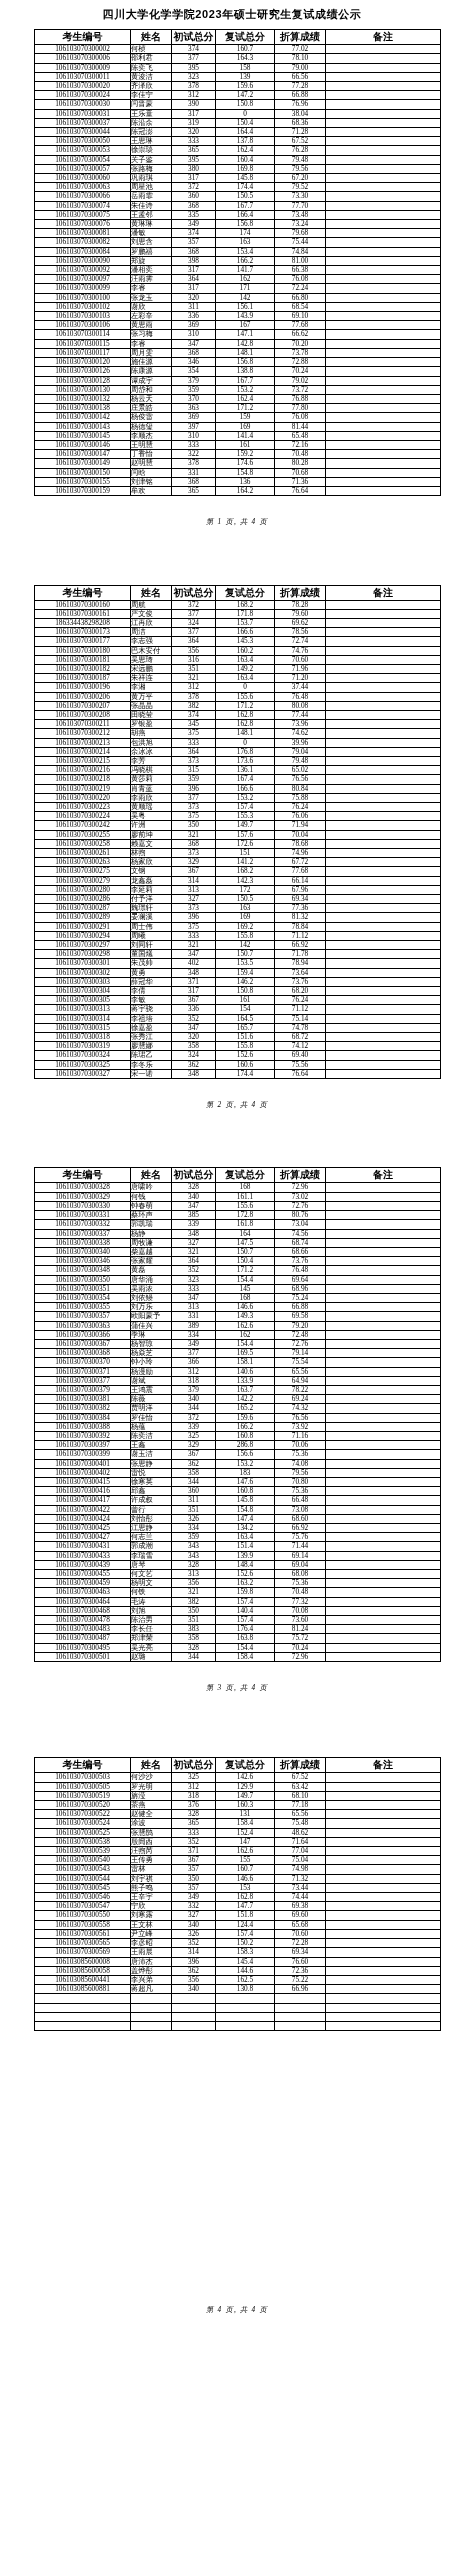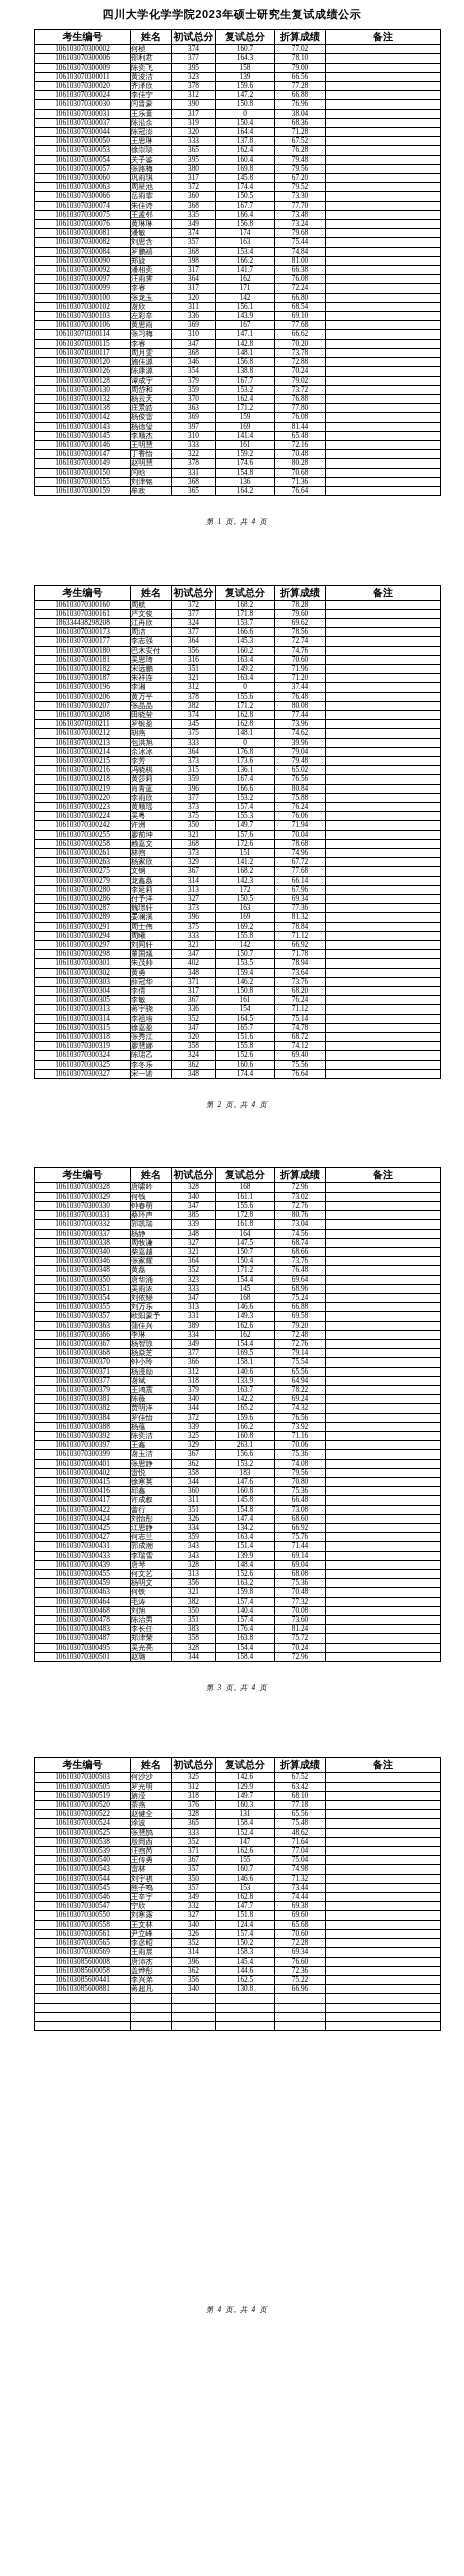--- a/index.html
+++ b/index.html
@@ -1184,21 +1184,21 @@
           <td class="c1">陈奕洁</td>
           <td class="c2">325</td>
           <td class="c3">160.8</td>
           <td class="c4">71.16</td>
           <td class="c5"></td>
         </tr>
         <tr>
           <td class="c0">106103070300397</td>
           <td class="c1">王鑫</td>
           <td class="c2">329</td>
-          <td class="c3">263.1</td>
+          <td class="c3">286.8</td>
           <td class="c4">70.06</td>
           <td class="c5"></td>
         </tr>
         <tr>
           <td class="c0">106103070300399</td>
           <td class="c1">谢玉洁</td>
           <td class="c2">367</td>
           <td class="c3">156.6</td>
           <td class="c4">75.36</td>
           <td class="c5"></td>

